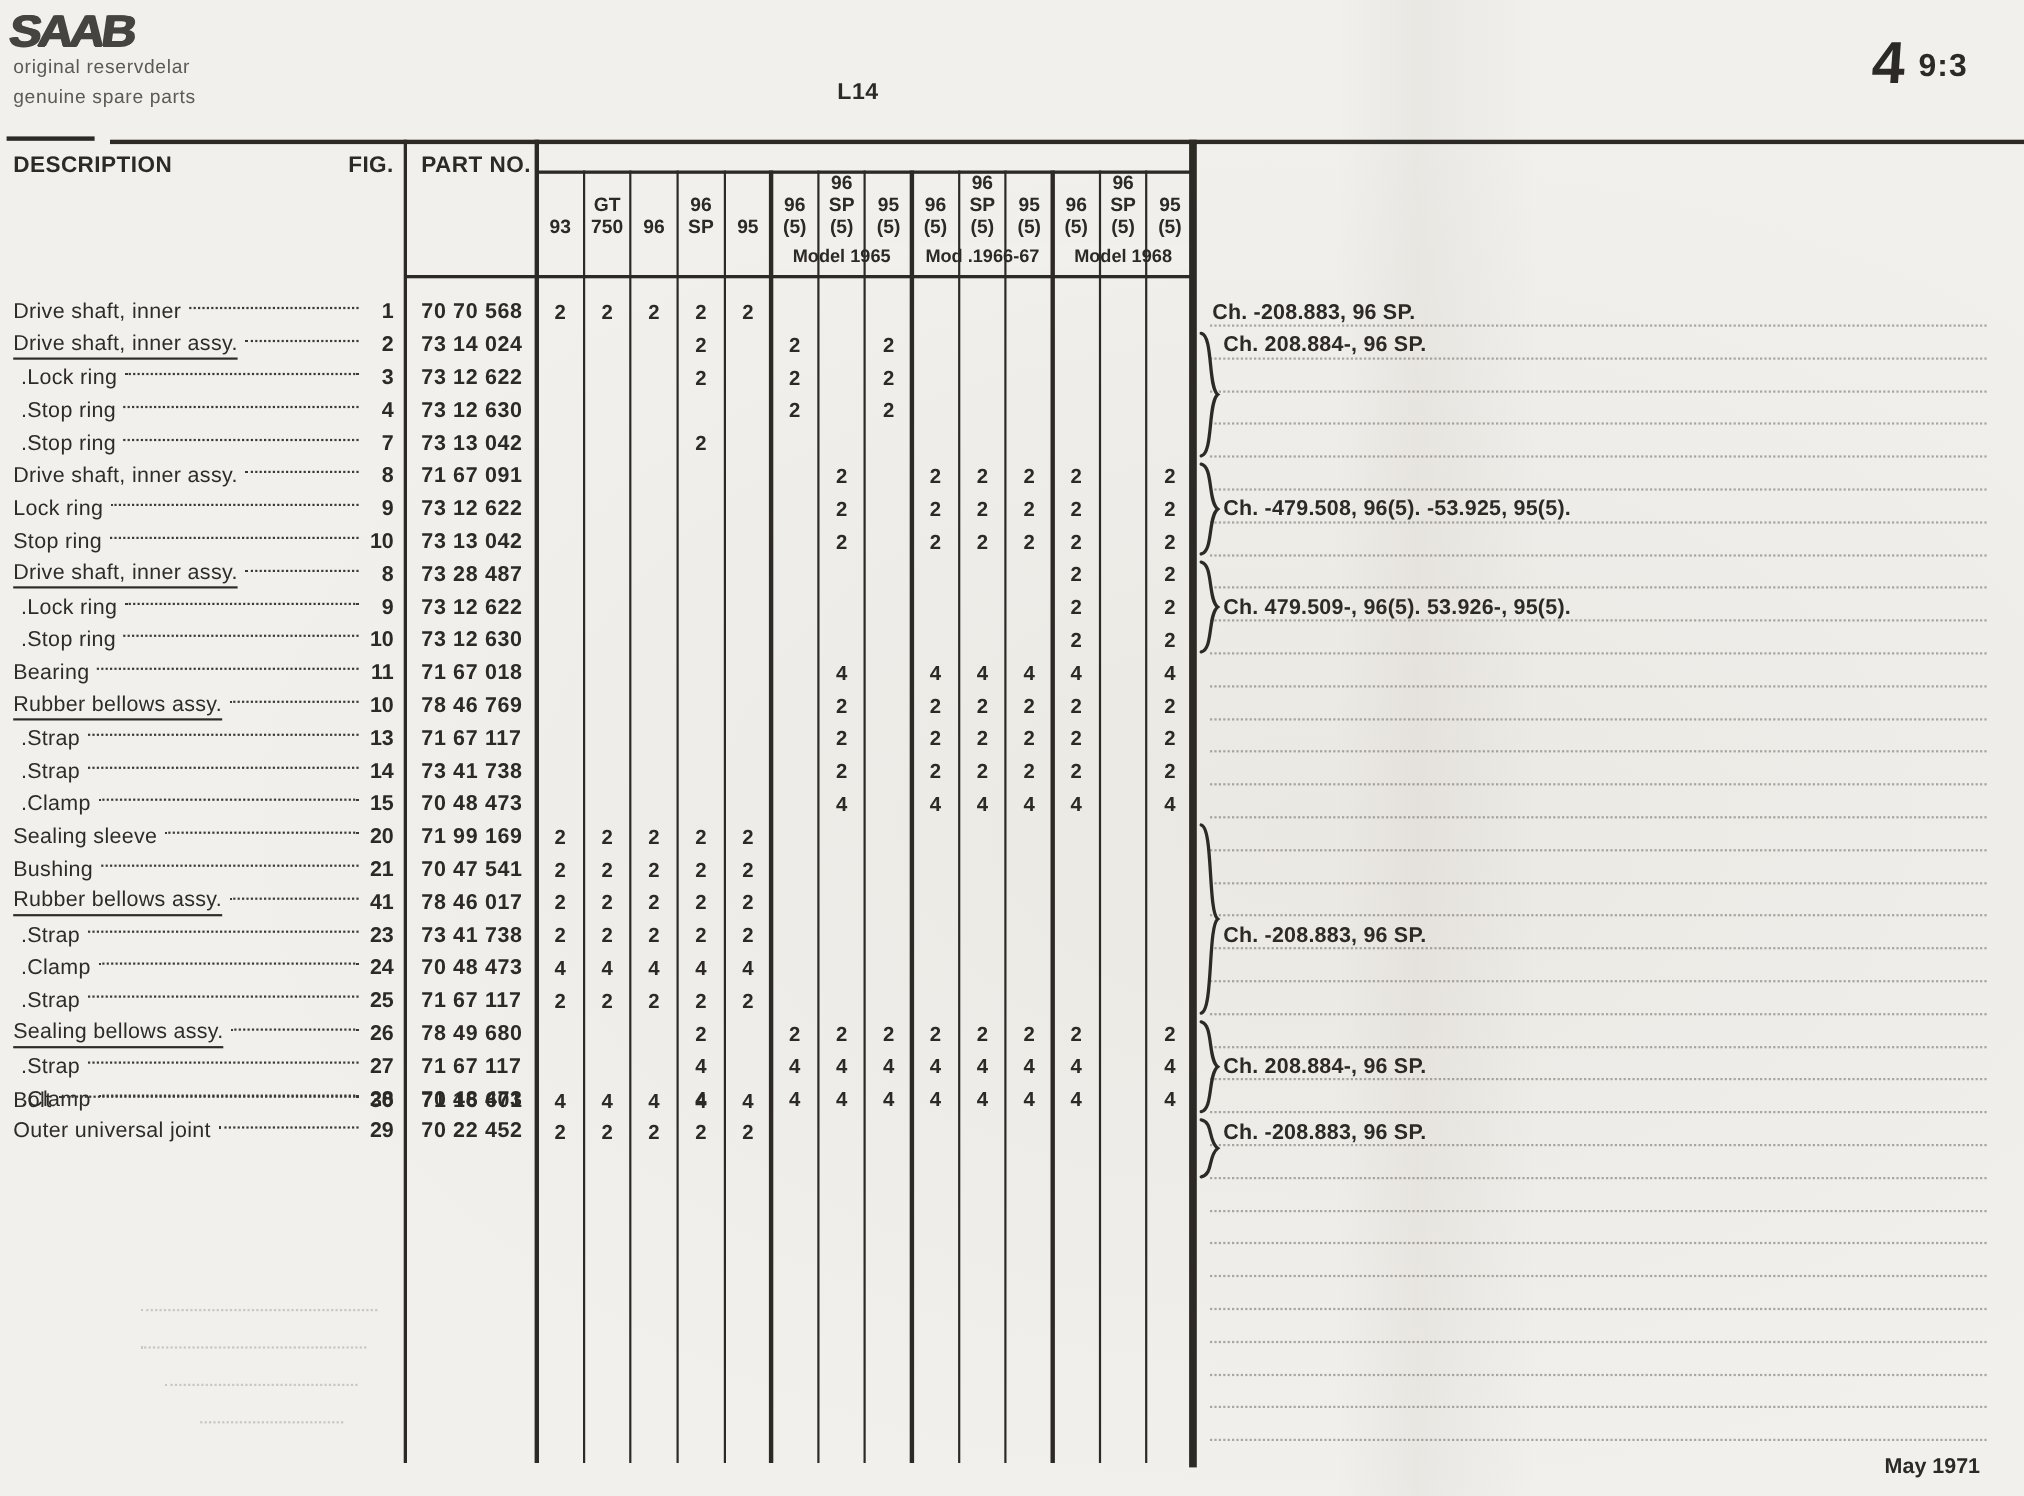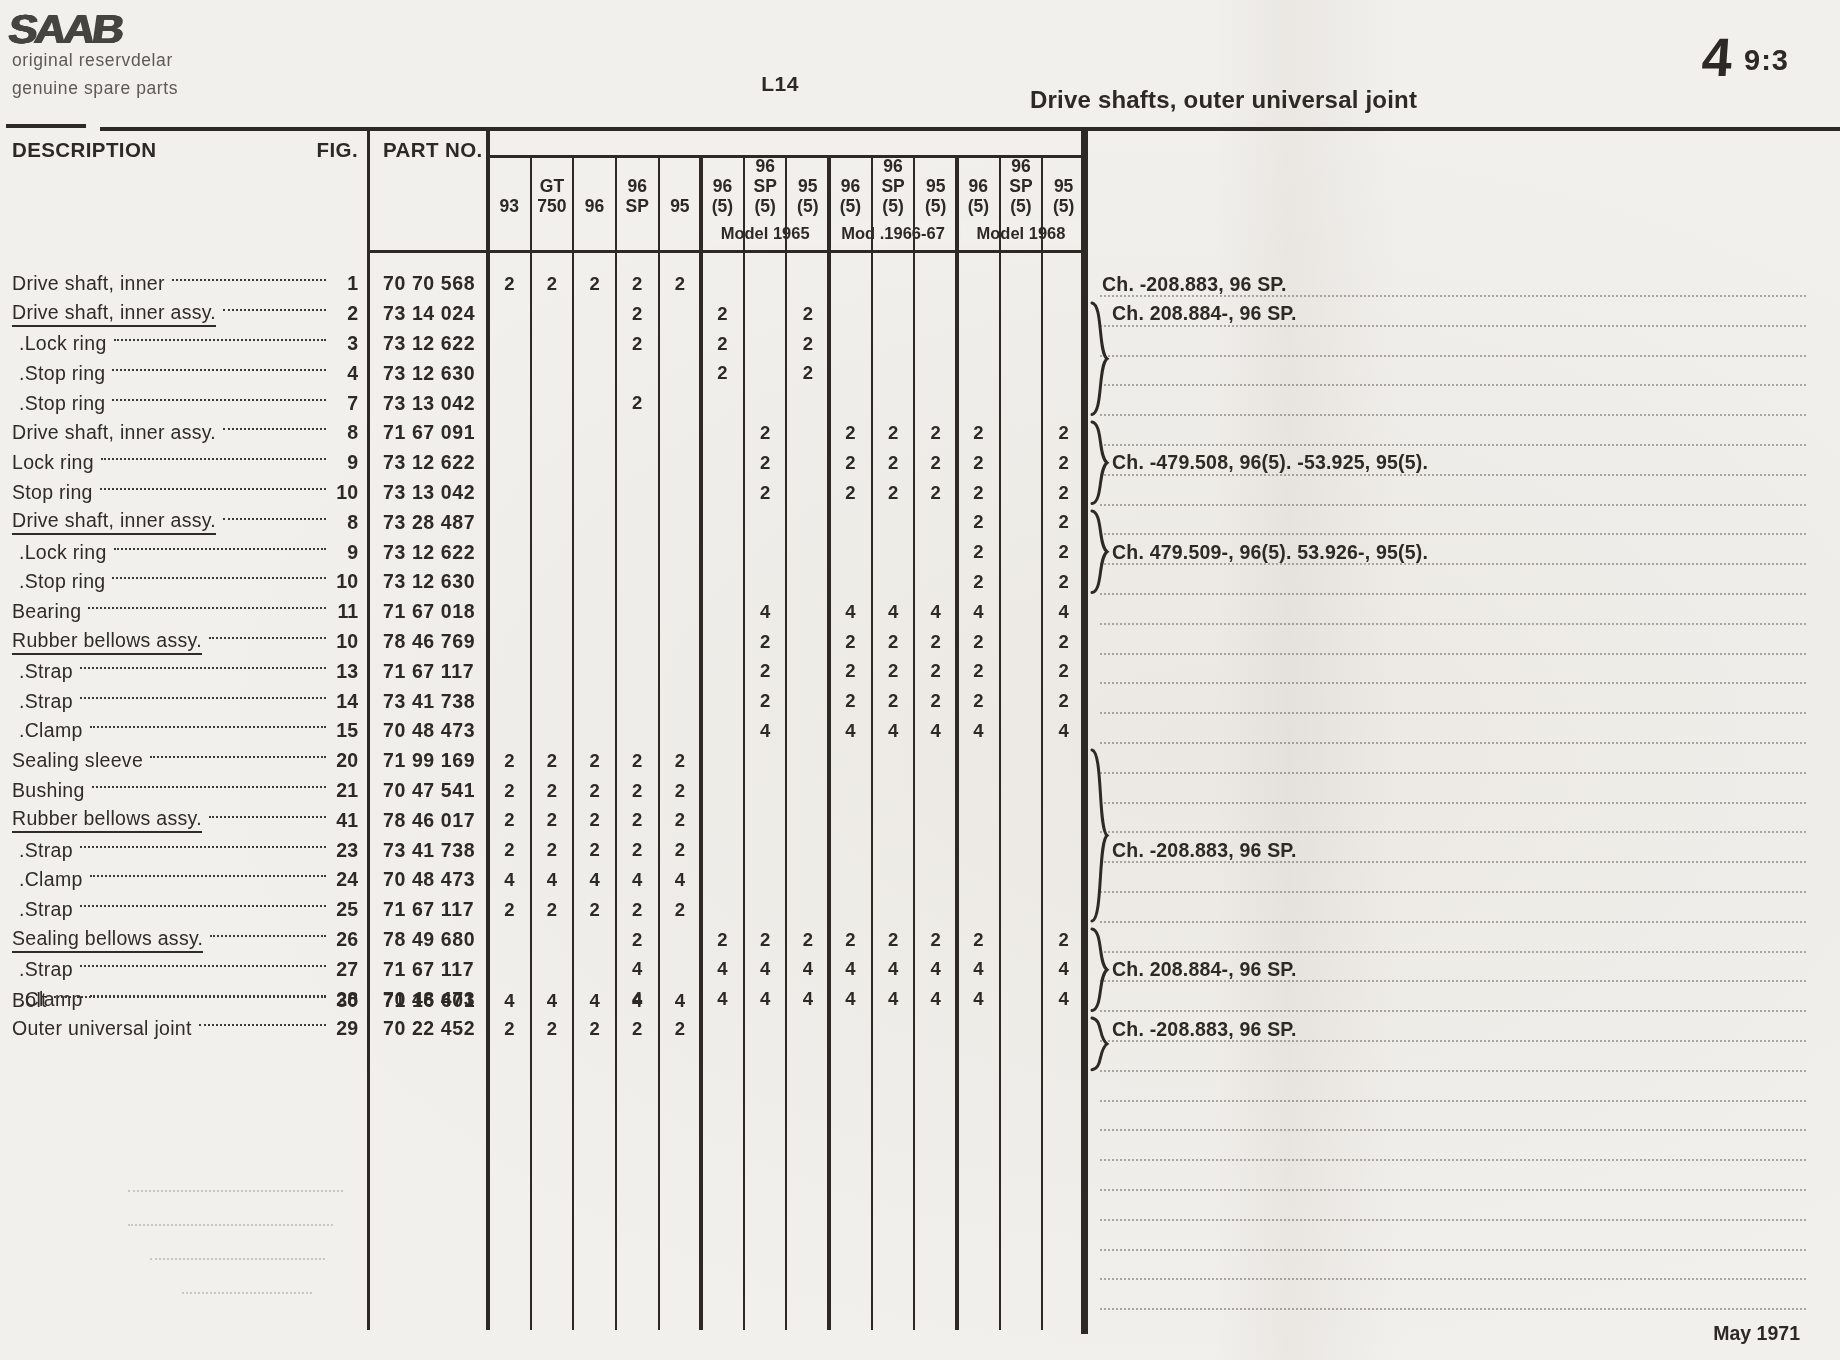--- a/index.html
+++ b/index.html
@@ -49,21 +49,20 @@
 </style>
 </head>
 <body>
 
 <div id="page">
 
   <div class="abs logo">SAAB</div>
   <div class="abs logosub" style="top:50px">original reservdelar</div>
   <div class="abs logosub" style="top:78px">genuine spare parts</div>
   <div class="abs pagecode">L14</div>
-  <div class="abs doctitle">Drive shafts, outer universal joint</div>
   <div class="abs secnum">4</div>
   <div class="abs secref">9:3</div>
   <div class="abs footdate">May 1971</div>
 
   <div class="hline" style="left:6px;top:124px;width:80px;height:3.5px"></div>
   <div class="hline" style="left:100px;top:127px;width:1740px;height:3.5px"></div>
 
   <div class="hline" style="left:488px;top:155px;width:597px;height:2.5px"></div>
   <div class="hline" style="left:368px;top:250px;width:717px;height:2.5px"></div>
 

